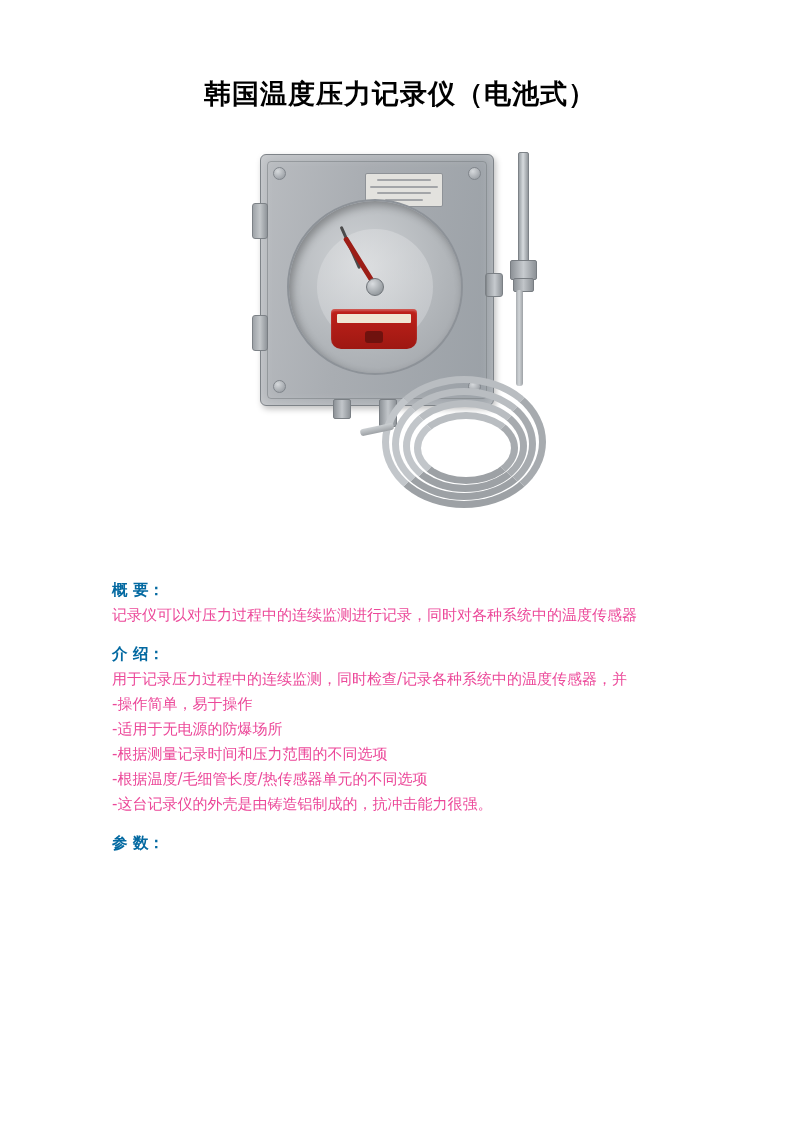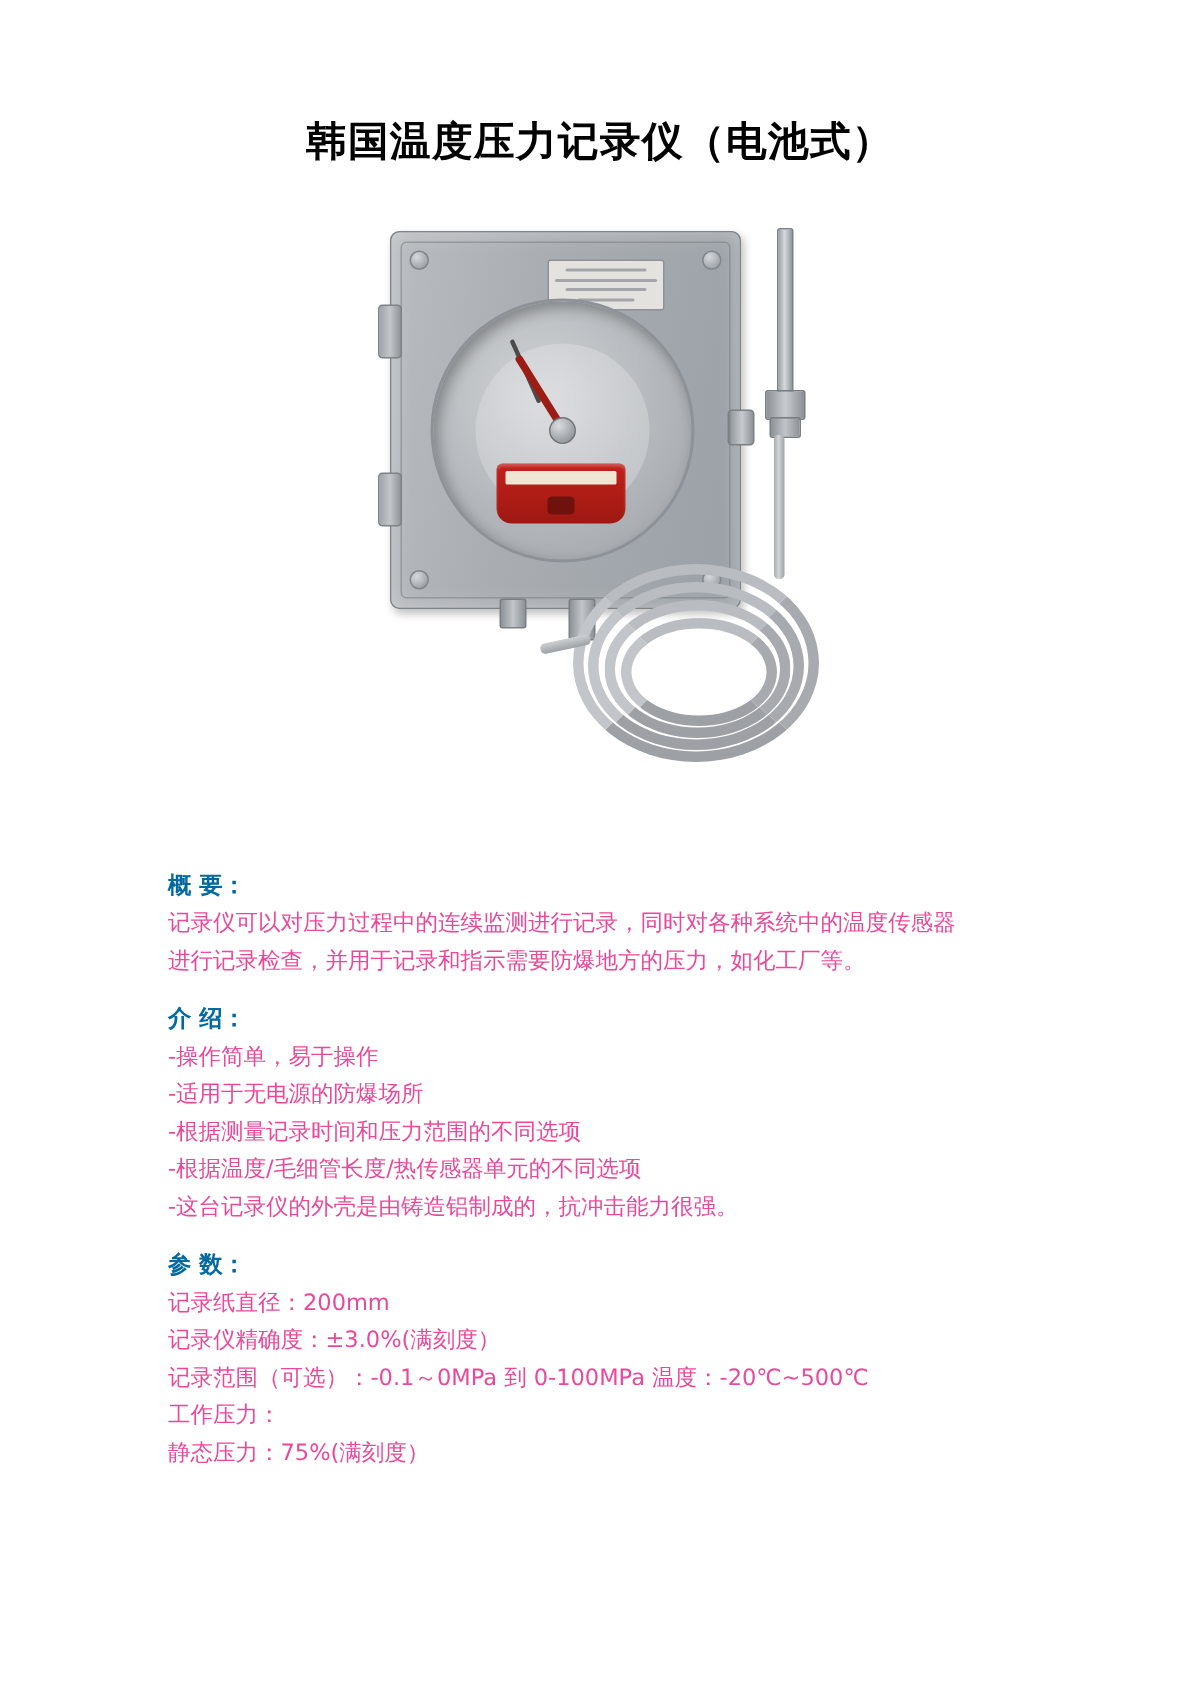--- a/index.html
+++ b/index.html
@@ -331,39 +331,32 @@
       <span class="coil coil-3"></span>
       <span class="coil coil-4"></span>
       <span class="lead-h"></span>
     </div>
   </div>
 
   <div class="section">
     <p class="sec-head">概 要：</p>
     <div class="sec-body">
       <p>记录仪可以对压力过程中的连续监测进行记录，同时对各种系统中的温度传感器</p>
-      <p>进行记录检查，并用于记录和指示需要防爆地方的压力，如化工厂等。</p>
     </div>
   </div>
 
   <div class="section">
     <p class="sec-head">介 绍：</p>
     <div class="sec-body">
+      <p>用于记录压力过程中的连续监测，同时检查/记录各种系统中的温度传感器，并</p>
       <p>-操作简单，易于操作</p>
       <p>-适用于无电源的防爆场所</p>
       <p>-根据测量记录时间和压力范围的不同选项</p>
       <p>-根据温度/毛细管长度/热传感器单元的不同选项</p>
       <p>-这台记录仪的外壳是由铸造铝制成的，抗冲击能力很强。</p>
     </div>
   </div>
 
   <div class="section">
     <p class="sec-head">参 数：</p>
-    <div class="sec-body">
-      <p>记录纸直径：200mm</p>
-      <p>记录仪精确度：±3.0%(满刻度）</p>
-      <p>记录范围（可选）：-0.1～0MPa 到 0-100MPa   温度：-20℃~500℃</p>
-      <p>工作压力：</p>
-      <p>静态压力：75%(满刻度）</p>
-    </div>
   </div>
 
 </div>
 
 </body></html>

